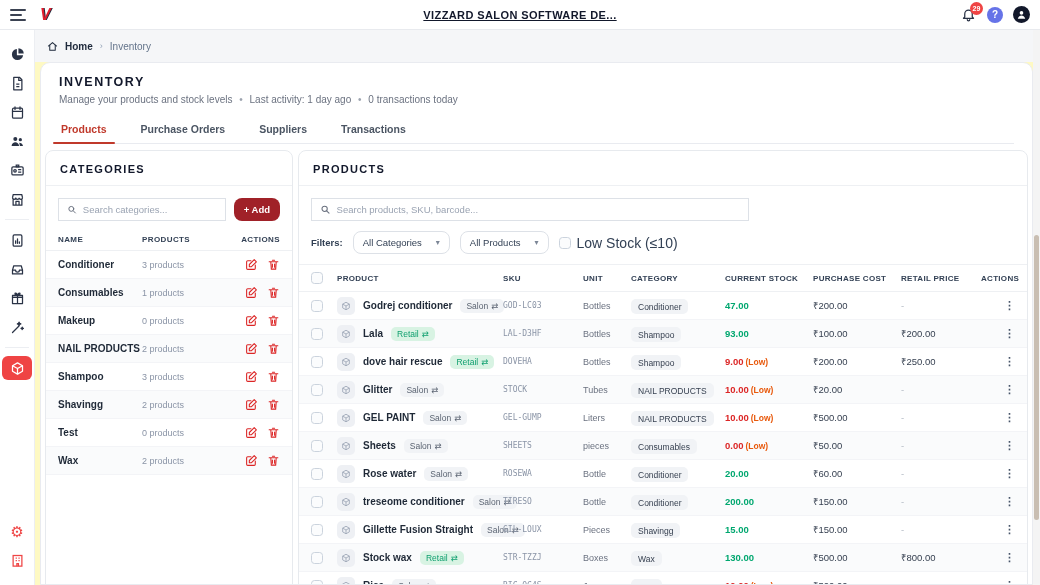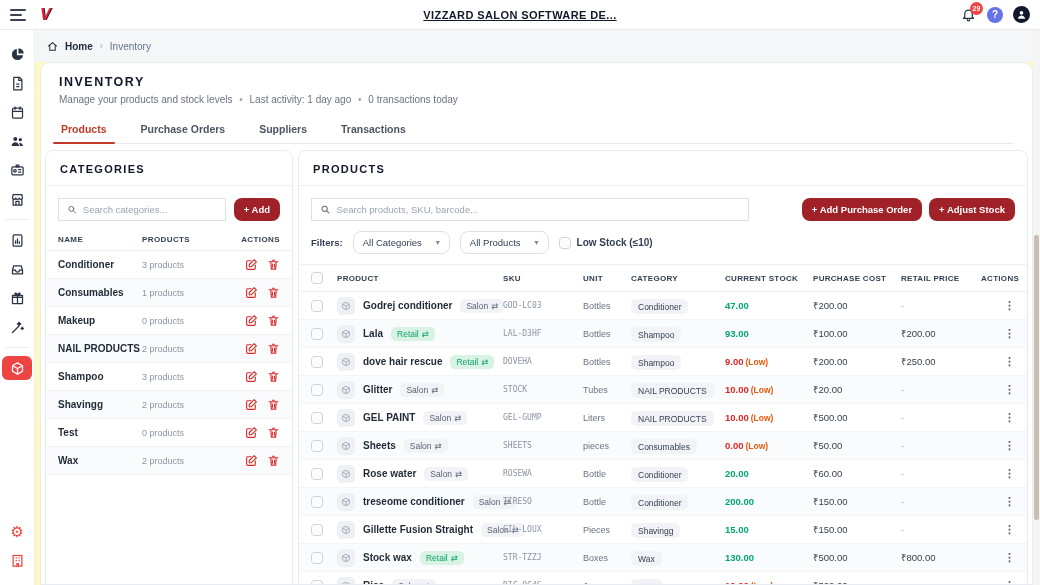--- a/index.html
+++ b/index.html
@@ -86,21 +86,21 @@
   
   .products-panel { flex:1; display:flex; flex-direction:column; }
   .prod-toolbar { display:flex; align-items:center; padding:12px 12px 8px; gap:24px; }
   .prod-toolbar .search-box { max-width:438px; }
   .prod-toolbar .btn-group { margin-left:auto; display:flex; gap:7px; }
   .filters-row { display:flex; align-items:center; gap:10px; padding:2px 12px 10px; border-bottom:1px solid #eef0f3; }
   .filters-label { font-size:9.5px; font-weight:700; color:#334155; }
   .select-box { display:flex; align-items:center; gap:14px; border:1px solid #dde1e7; border-radius:8px;
     padding:5px 9px; font-size:9.5px; color:#334155; cursor:pointer; background:#fff; }
   .select-box .chev { color:#7c8696; font-size:8px; }
-  .check-wrap { display:flex; align-items:center; gap:6px; font-size:10px; color:#334155;font-weight:bold; }
+  .check-wrap { display:flex; align-items:center; gap:6px; font-size:14px; color:#334155; }
   .checkbox { width:12px; height:12px; border:1px solid #cbd3dd; border-radius:3.5px; background:#fbfcfd; cursor:pointer; flex:none; }
 
   .prod-grid-header { display:grid; grid-template-columns:26px 1fr 80px 48px 94px 88px 88px 80px 34px;
     padding:7px 12px; font-size:8px; font-weight:800; color:#334155; letter-spacing:.3px; border-bottom:1px solid #eef0f3; align-items:center; }
   .prod-grid-header .h-actions { text-align:right; }
   .prod-rows { overflow:hidden; flex:1; }
   .prod-row { display:grid; grid-template-columns:26px 1fr 80px 48px 94px 88px 88px 80px 34px;
     padding:0 12px; height:28px; align-items:center; border-bottom:1px solid #f3f4f7; font-size:9.5px; }
   .prod-row:nth-child(even) { background:#fafbfc; }
   .p-product { display:flex; align-items:center; gap:8px; min-width:0; }
@@ -436,24 +436,20 @@
 
         <section class="panel products-panel">
           <div class="panel-title">PRODUCTS</div>
           <div class="prod-toolbar">
             <div class="search-box">
               <svg viewBox="0 0 24 24" fill="none" stroke="#6b7280" stroke-width="2.4" stroke-linecap="round" width="11" height="11">
                 <circle cx="10.5" cy="10.5" r="6"></circle>
                   <path d="M15.5 15.5l5 5"></path>
               </svg>
               <input type="text" placeholder="Search products, SKU, barcode..." style="">
-            </div>
-            <div class="btn-group">
-              <button class="btn-red">+  Add Purchase Order</button>
-              <button class="btn-red">+  Adjust Stock</button>
             </div>
           </div>
           <div class="filters-row">
             <span class="filters-label">Filters:</span>
             <div class="select-box">
               <span>All Categories</span>
               <span class="chev">▾</span>
             </div>
             <div class="select-box">
               <span>All Products</span>

